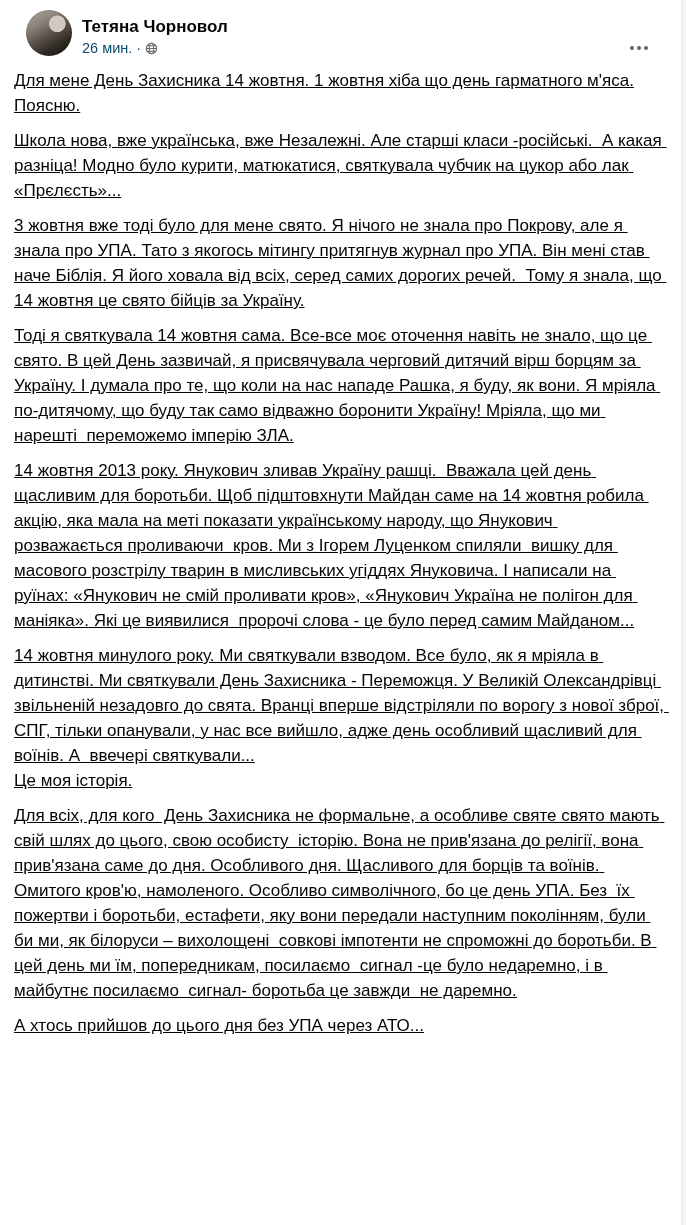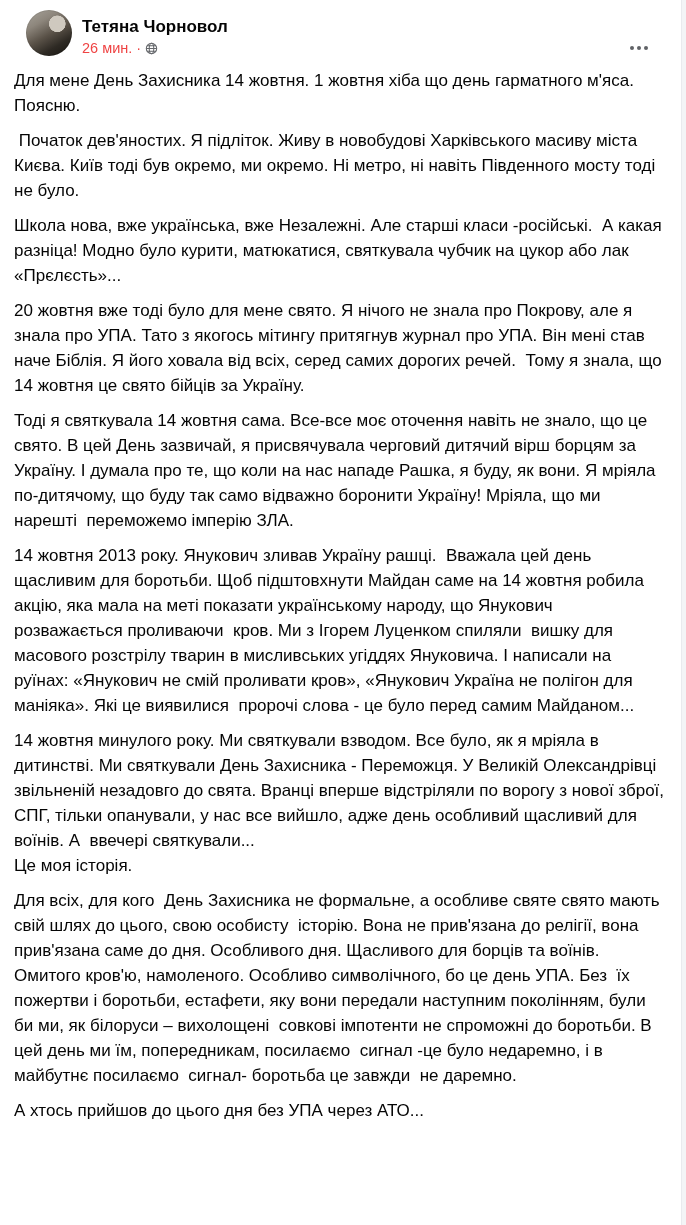--- a/index.html
+++ b/index.html
@@ -48,21 +48,21 @@
     color: #050505;
     line-height: 1.25;
     cursor: pointer;
   }
   .meta-line {
     display: flex;
     align-items: center;
     gap: 4px;
     margin-top: 3px;
     font-size: 14.5px;
-    color: #ef4444;
+    color: #0c4a6e;
   }
   .globe {
     display: inline-block;
     width: 13px;
     height: 13px;
   }
   .more-button {
     margin-left: auto;
     margin-top: 10px;
     margin-right: 18px;
@@ -81,20 +81,21 @@
   }
   .post-body {
     padding: 6px 20px 14px 14px;
   }
   .post-body p {
     font-size: 17px;
     line-height: 25px;
     color: #050505;
     white-space: pre-wrap;
     margin-bottom: 10px;
+    text-decoration: underline;
   }
   .post-body p:last-child { margin-bottom: 0; }
 </style>
 </head>
 <body>
 
 <div class="post-card">
 
   <div class="post-header">
     <div class="avatar"></div>
@@ -117,23 +118,22 @@
     <div class="more-button">
       <span class="dot"></span>
       <span class="dot"></span>
       <span class="dot"></span>
     </div>
   </div>
 
   <div class="post-body">
     <p>Для мене День Захисника 14 жовтня. 1 жовтня хіба що день гарматного м'яса.
 Поясню.</p>
-    <p> Початок дев'яностих. Я підліток. Живу в новобудові Харківського масиву міста Києва. Київ тоді був окремо, ми окремо. Ні метро, ні навіть Південного мосту тоді не було.</p>
     <p>Школа нова, вже українська, вже Незалежні. Але старші класи -російські.  А какая разніца! Модно було курити, матюкатися, святкувала чубчик на цукор або лак «Прєлєсть»...</p>
-    <p>20 жовтня вже тоді було для мене свято. Я нічого не знала про Покрову, але я знала про УПА. Тато з якогось мітингу притягнув журнал про УПА. Він мені став наче Біблія. Я його ховала від всіх, серед самих дорогих речей.  Тому я знала, що 14 жовтня це свято бійців за Україну.</p>
+    <p>3 жовтня вже тоді було для мене свято. Я нічого не знала про Покрову, але я знала про УПА. Тато з якогось мітингу притягнув журнал про УПА. Він мені став наче Біблія. Я його ховала від всіх, серед самих дорогих речей.  Тому я знала, що 14 жовтня це свято бійців за Україну.</p>
     <p>Тоді я святкувала 14 жовтня сама. Все-все моє оточення навіть не знало, що це свято. В цей День зазвичай, я присвячувала черговий дитячий вірш борцям за Україну. І думала про те, що коли на нас нападе Рашка, я буду, як вони. Я мріяла по-дитячому, що буду так само відважно боронити Україну! Мріяла, що ми нарешті  переможемо імперію ЗЛА.</p>
     <p>14 жовтня 2013 року. Янукович зливав Україну рашці.  Вважала цей день щасливим для боротьби. Щоб підштовхнути Майдан саме на 14 жовтня робила акцію, яка мала на меті показати українському народу, що Янукович розважається проливаючи  кров. Ми з Ігорем Луценком спиляли  вишку для масового розстрілу тварин в мисливських угіддях Януковича. І написали на руїнах: «Янукович не смій проливати кров», «Янукович Україна не полігон для маніяка». Які це виявилися  пророчі слова - це було перед самим Майданом...</p>
     <p>14 жовтня минулого року. Ми святкували взводом. Все було, як я мріяла в дитинстві. Ми святкували День Захисника - Переможця. У Великій Олександрівці звільненій незадовго до свята. Вранці вперше відстріляли по ворогу з нової зброї, СПГ, тільки опанували, у нас все вийшло, адже день особливий щасливий для воїнів. А  ввечері святкували...
 Це моя історія.</p>
     <p>Для всіх, для кого  День Захисника не формальне, а особливе святе свято мають свій шлях до цього, свою особисту  історію. Вона не прив'язана до релігії, вона прив'язана саме до дня. Особливого дня. Щасливого для борців та воїнів. Омитого кров'ю, намоленого. Особливо символічного, бо це день УПА. Без  їх пожертви і боротьби, естафети, яку вони передали наступним поколінням, були би ми, як білоруси – вихолощені  совкові імпотенти не спроможні до боротьби. В цей день ми їм, попередникам, посилаємо  сигнал -це було недаремно, і в майбутнє посилаємо  сигнал- боротьба це завжди  не даремно.</p>
     <p>А хтось прийшов до цього дня без УПА через АТО...</p>
 
   </div>
 
   <div class="edge-strip"></div>

